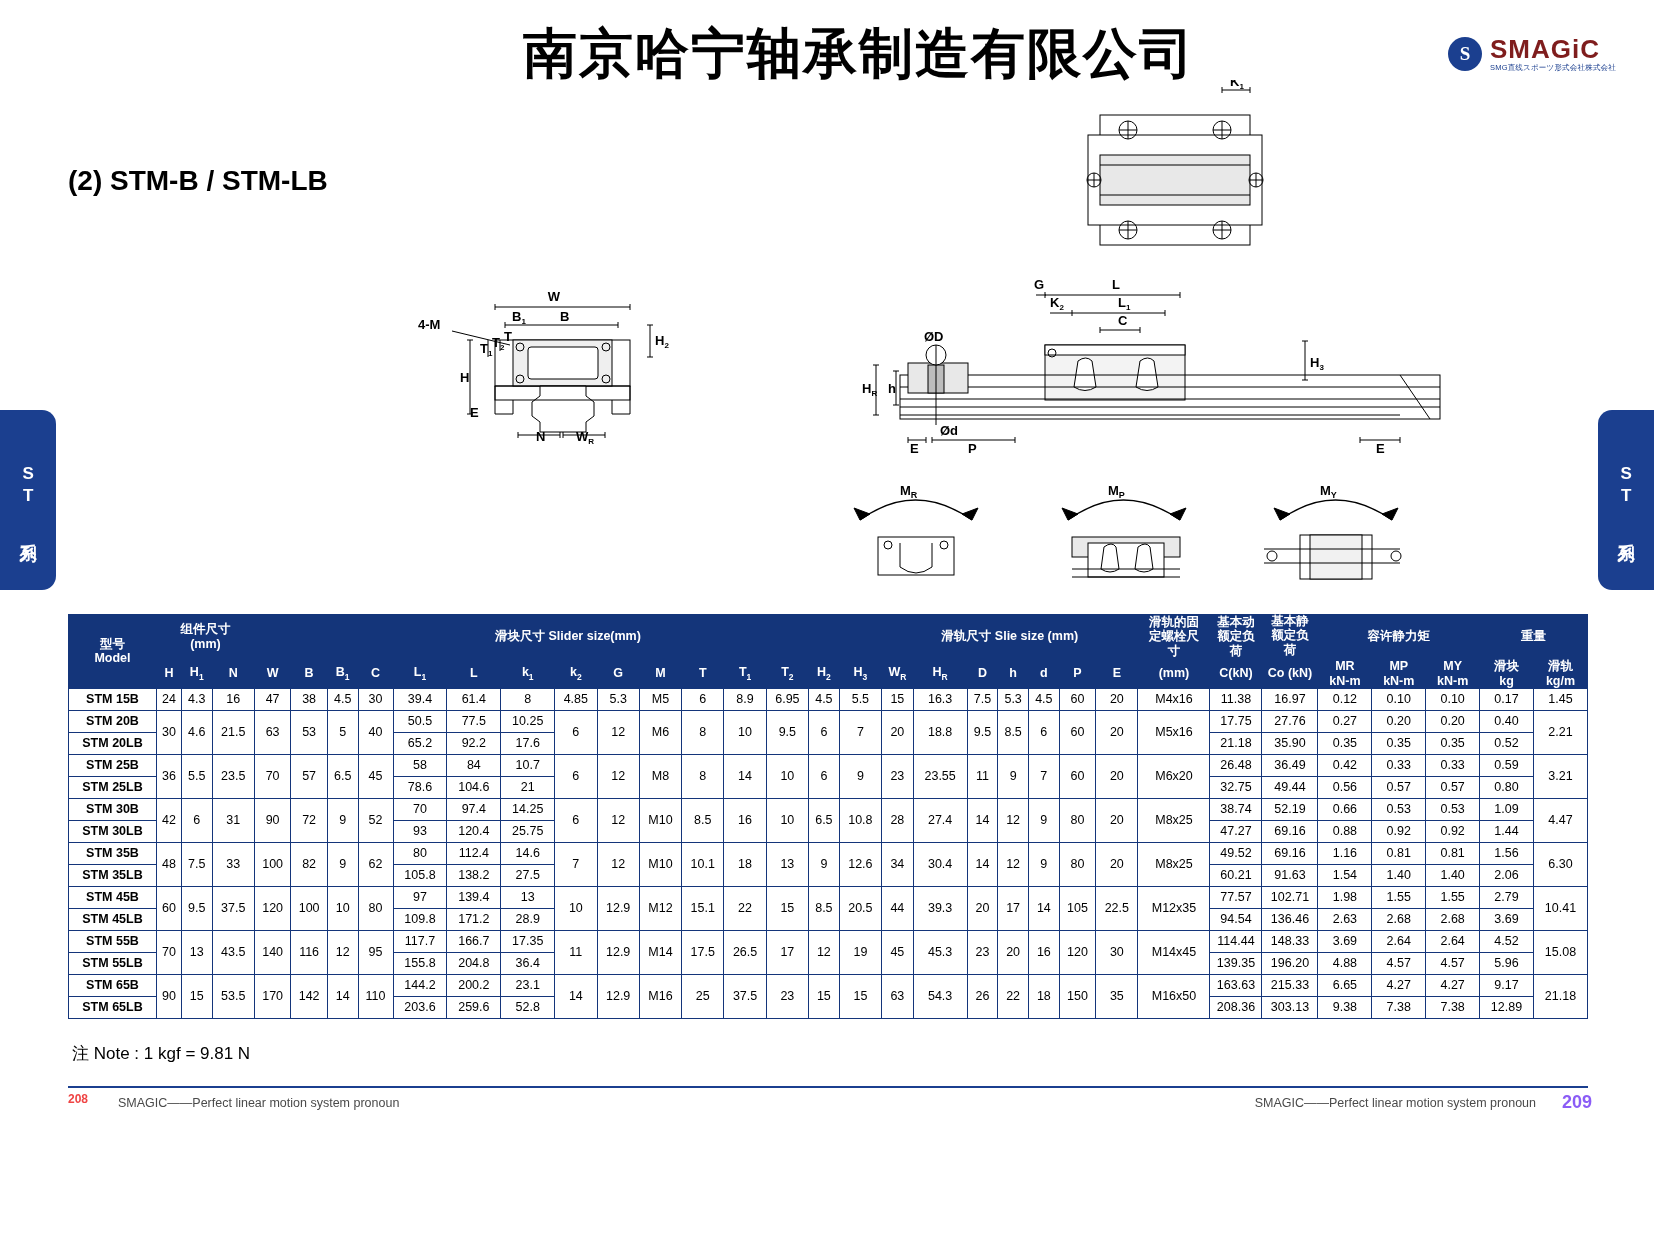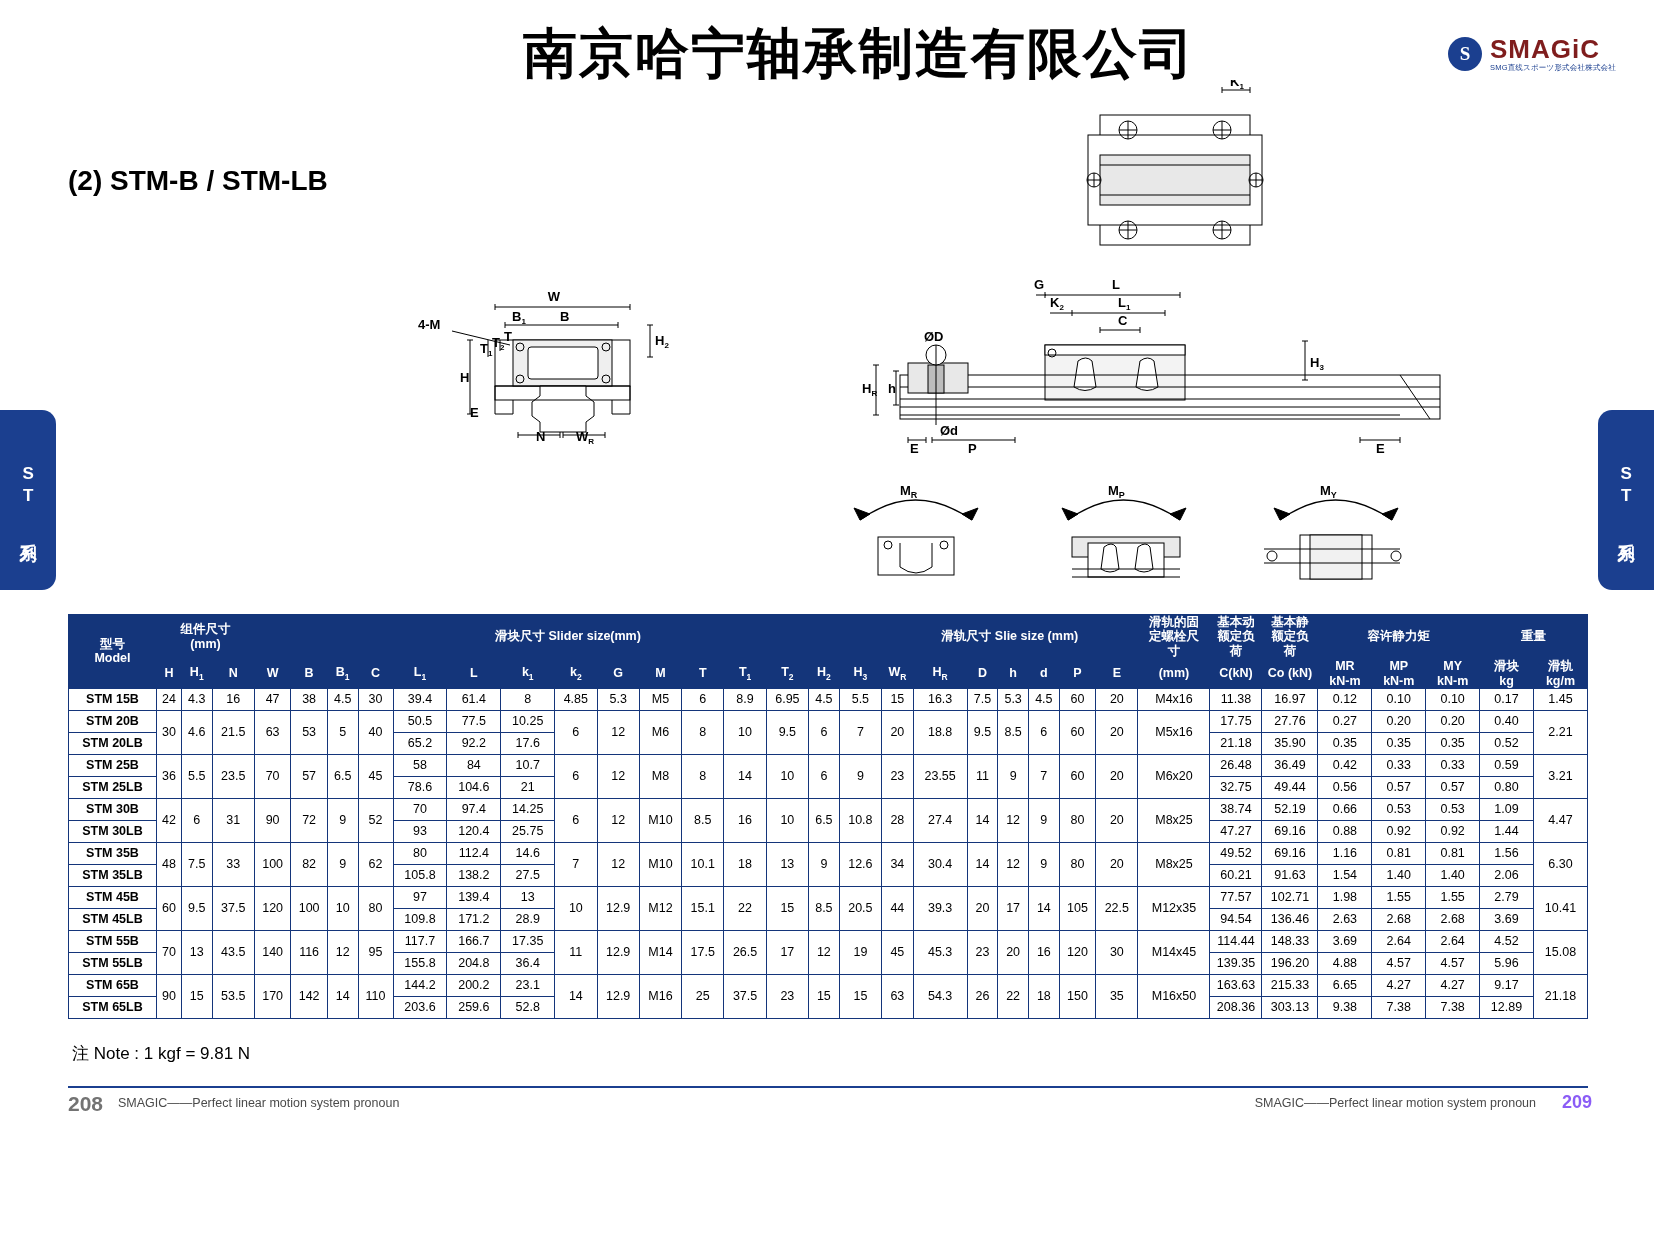--- a/index.html
+++ b/index.html
@@ -68,21 +68,21 @@
   }
   table.spec tbody td { background:#fff; color:#000; font-size:12.5px; }
   td.model { font-weight:700; font-size:12.5px; padding-left:4px; text-align:left;margin-left:44px; }
   .note {
     position:absolute; left:72px; top:1042px; font-size:17px; color:#000;text-align:right;
   }
   
   .footer-rule {
     position:absolute; left:68px; top:1086px; width:1520px; height:2px; background:#1b3f8f;
   }
-  .pg-left { position:absolute; left:68px; top:1092px; font-size:21px; color:#737373; font-weight:700; }
+  .pg-left { position:absolute; left:68px; top:1092px; font-size:12px; color:#ef4444; font-weight:700; }
   .ft-left { position:absolute; left:118px; top:1096px; font-size:12.5px; color:#4a4a4a; }
   .ft-right { position:absolute; right:118px; top:1096px; font-size:12.5px; color:#4a4a4a; }
   .pg-right { position:absolute; right:62px; top:1092px; font-size:18px; color:#8b5cf6; font-weight:700; }
   sub { font-size:8.5px; }
 </style>
 </head>
 <body>
 
 <div class="company-title">南京哈宁轴承制造有限公司</div>
 
@@ -288,21 +288,21 @@
       <th rowspan="1" style="width:72px;">
         <div>滑轨的固</div>
         <div>定螺栓尺</div>
         <div>寸</div>
       </th>
       <th style="width:52px;">
         <div>基本动</div>
         <div>额定负</div>
         <div>荷</div>
       </th>
-      <th style="width:56px;">
+      <th style="width:56px;font-family:Liberation Mono, monospace;">
         <div>基本静</div>
         <div>额定负</div>
         <div>荷</div>
       </th>
       <th colspan="3">容许静力矩</th>
       <th colspan="2">重量</th>
     </tr>
     <tr>
       <th>H</th>
       <th>H<sub>1</sub></th>

